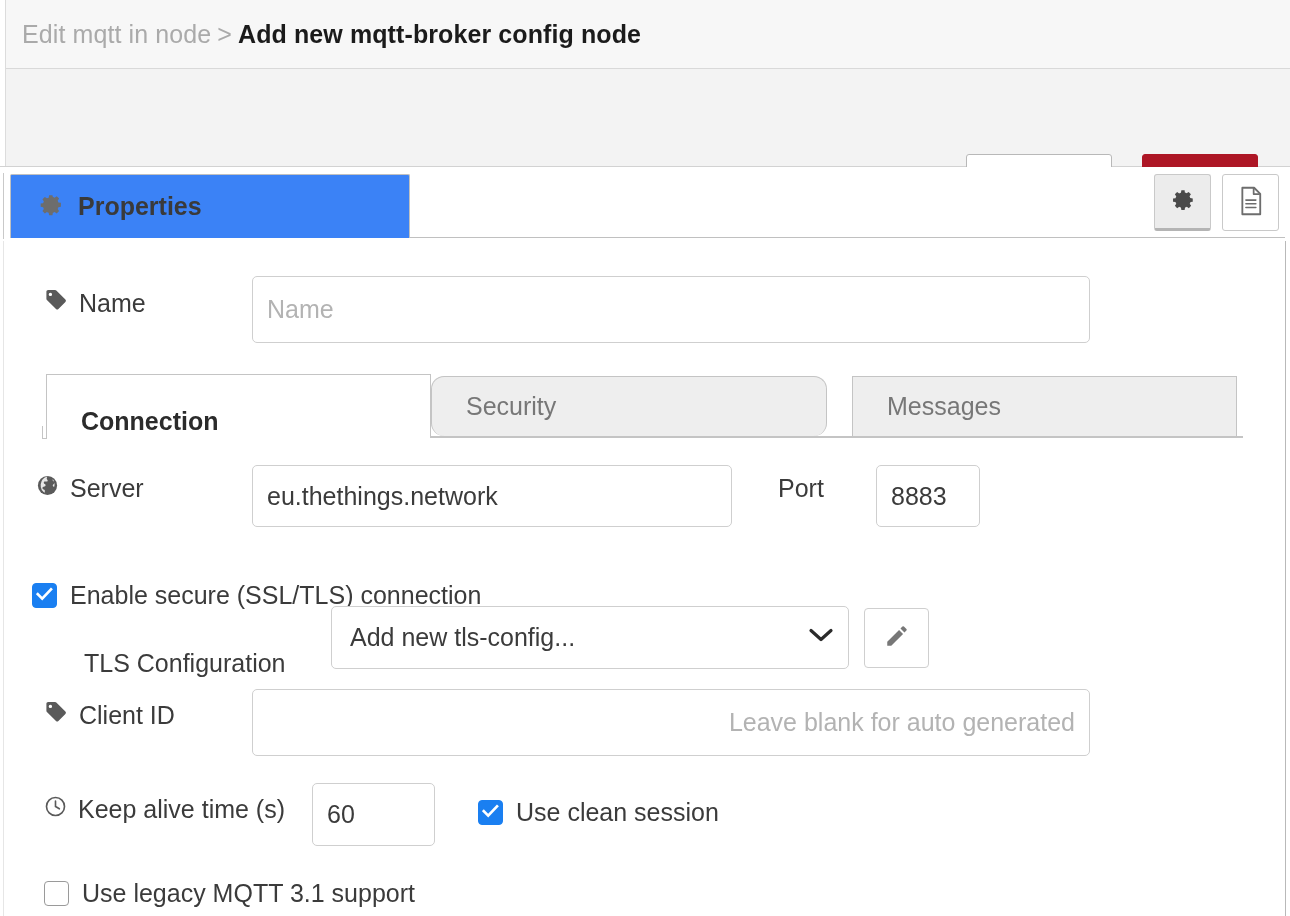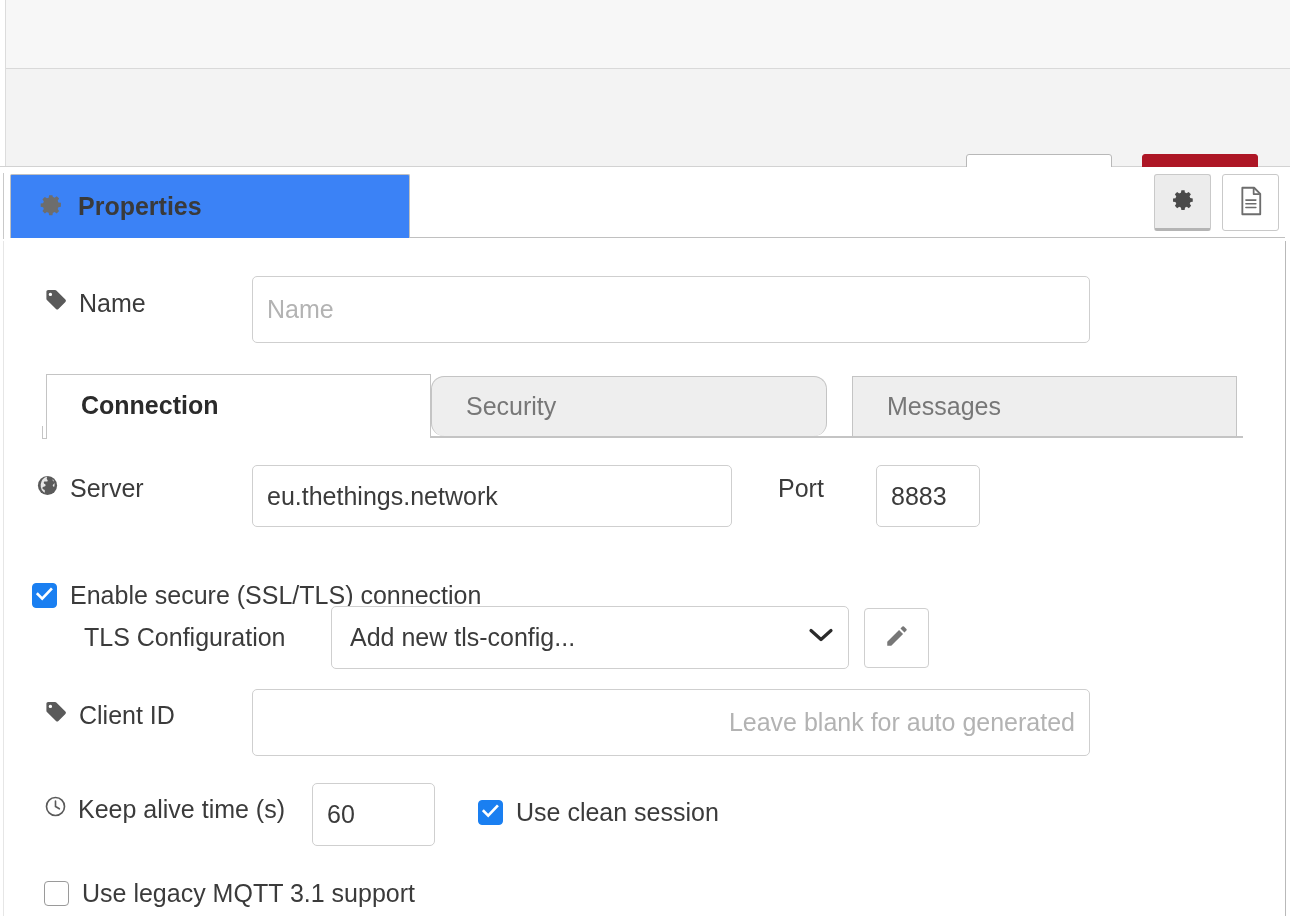--- a/index.html
+++ b/index.html
@@ -212,20 +212,21 @@
     padding-left: 34px;
     font-size: 25px;
     border: 1px solid #c4c4c4;
     border-bottom: none;
     cursor: pointer;
   }
   .subtab.active {
     background: #ffffff;
     color: #2b2b2b;
     font-weight: bold;
+    align-items: flex-end;
   }
   .subtab.inactive {
     background: #eeeeee;
     color: #777777;
   }
   .subtab-connection { left: 0px;   top: 0px; width: 385px; }
   .subtab-security   { left: 385px; top: 2px; width: 396px; height: 60px; border-radius: 13px; }
   .subtab-messages   { left: 806px; top: 2px; width: 385px; height: 60px; }
   .subtab-rule-a {
     position: absolute; left: 0px; top: 62px;
@@ -265,21 +266,21 @@
     font-size: 25px;
     color: #3b3b3b;
     margin-left: 13px;
     white-space: nowrap;
   }
 
   .row-ssl { left: 32px; top: 561px; margin-top: 20px; }
 
   
   .row-tls { left: 84px; top: 623px; }
-  .lbl-tls { font-size: 25px; color: #3b3b3b; white-space: nowrap; }
+  .lbl-tls { font-size: 25px; color: #3b3b3b; white-space: nowrap; margin-top: 26px; }
   .select-box {
     position: absolute;
     left: 331px; top: 606px;
     width: 518px; height: 63px;
     box-sizing: border-box;
     border: 1px solid #cfcfcf;
     border-radius: 5px;
     background: #ffffff;
     display: flex;
     align-items: center;
@@ -315,20 +316,23 @@
   .row-clean { left: 478px; top: 798px; }
 
   
   .row-legacy { left: 44px; top: 879px; }
 </style>
 </head>
 <body>
 
 <div class="breadcrumb-bar">
   <div class="edge"></div>
+  <div class="breadcrumb">
+    <span class="crumb-prev">Edit mqtt in node</span><span class="crumb-sep">&gt;</span><span class="crumb-cur">Add new mqtt-broker config node</span>
+  </div>
 </div>
 
 <div class="action-bar">
   <div class="edge"></div>
   <div class="btn btn-cancel">Cancel</div>
   <div class="btn btn-add">Add</div>
 </div>
 
 <div class="tabstrip">
   <div class="left-edge"></div>

